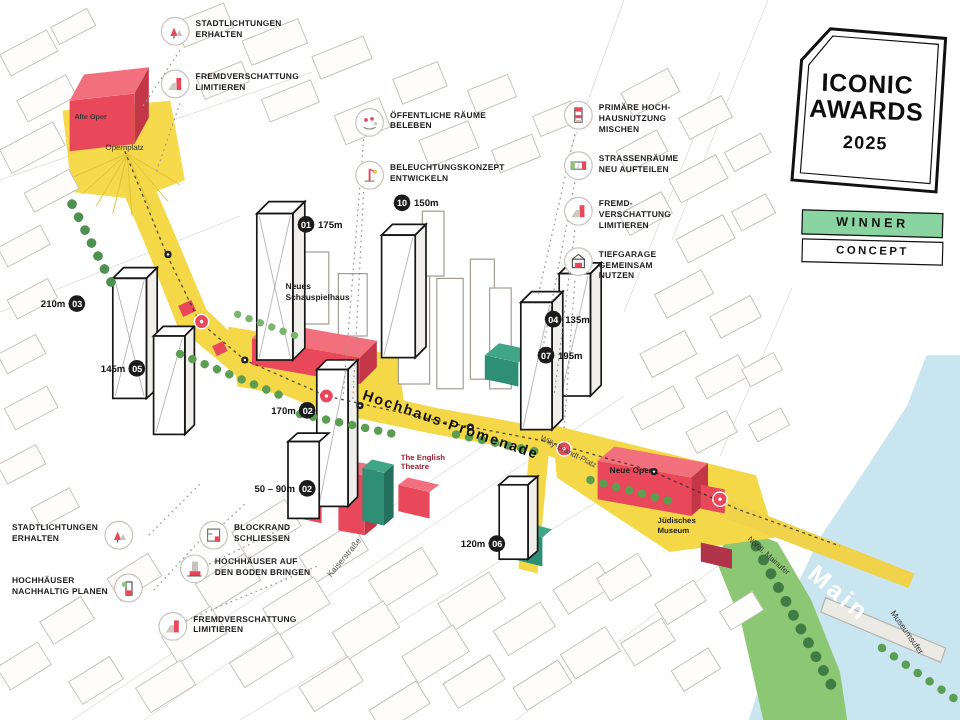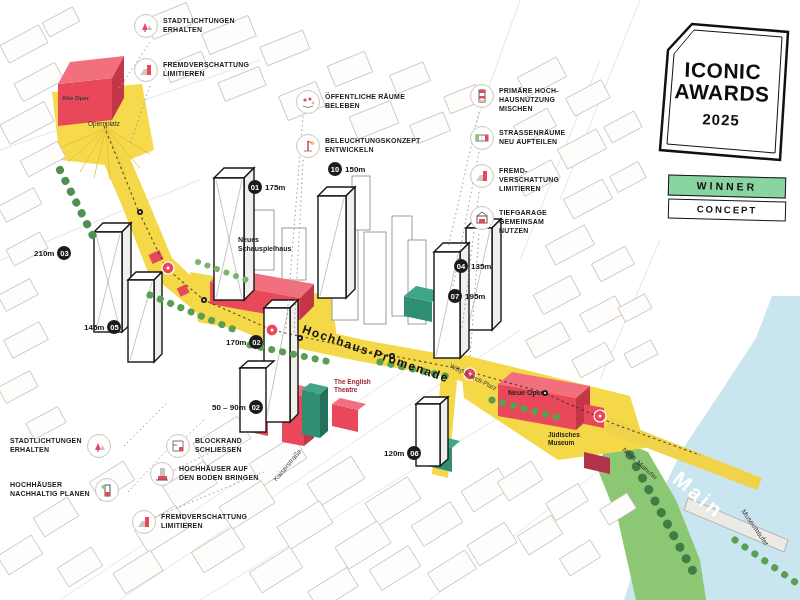--- a/index.html
+++ b/index.html
@@ -468,21 +468,21 @@
         </svg>
     </span>
     <span class="callout-text">FREMDVERSCHATTUNG
 LIMITIEREN</span>
   </div>
 
   <div class="badge-row" style="left:34px;top:246px">
     <span class="badge-height">210m</span>
     <span class="badge-num">03</span>
   </div>
-  <div class="badge-row" style="left:84px;top:320px">
+  <div class="badge-row" style="left:84px;top:300px">
     <span class="badge-height">145m</span>
     <span class="badge-num">05</span>
   </div>
   <div class="badge-row" style="left:248px;top:180px">
     <span class="badge-num">01</span>
     <span class="badge-height">175m</span>
   </div>
   <div class="badge-row" style="left:328px;top:162px">
     <span class="badge-num">10</span>
     <span class="badge-height">150m</span>

